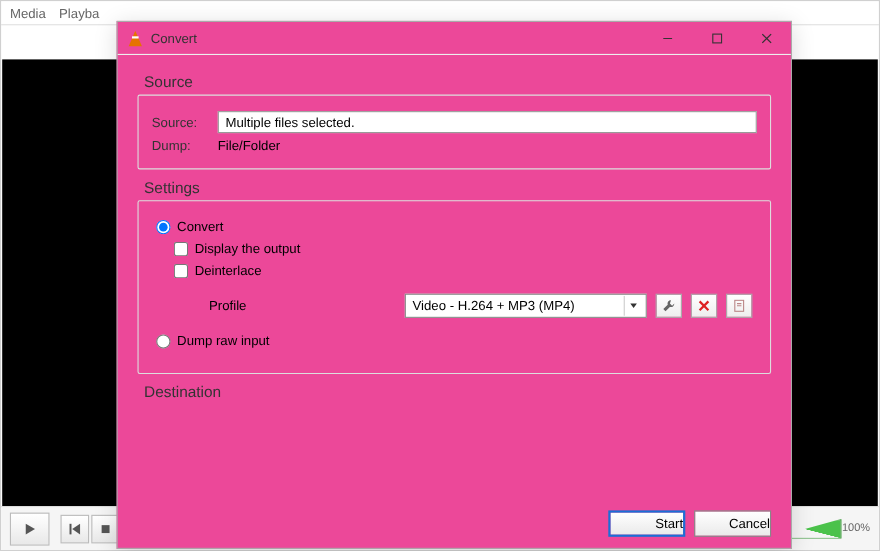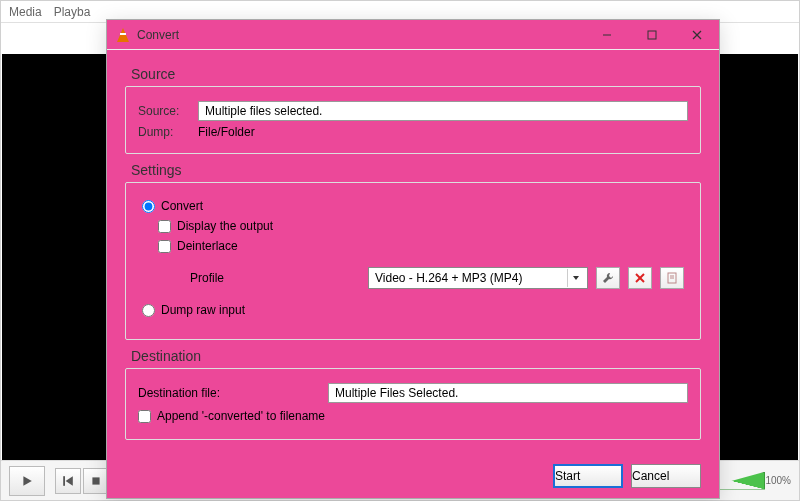--- a/index.html
+++ b/index.html
@@ -170,21 +170,21 @@
 .dlg-footer {
   position: absolute;
   bottom: 10px; right: 18px;
   display: flex; gap: 8px;
 }
 .btn {
   min-width: 70px;
   height: 24px;
   border: 1px solid #888;
   background: linear-gradient(#fff,#eaeaea);
-  display: flex; align-items: center; justify-content: flex-start;
+  display: flex; align-items: center; justify-content: flex-end;
   cursor: pointer;
   font-family: inherit;
 }
 .btn.primary { border: 2px solid #1a6fd6; }
 .caret svg { width: 8px; height: 8px; }
 </style>
 </head>
 <body>
 
 <div class="main-window">
@@ -343,30 +343,20 @@
               </svg>
           </div>
         </div>
         <div class="radio-row" style="margin-top:14px">
           <input type="radio" style="">
           <span>Dump raw input</span>
         </div>
       </div>
 
       <div class="section-label">Destination</div>
-      <div class="section-box">
-        <div class="dest-row">
-          <span class="dest-label">Destination file:</span>
-          <input class="field" readonly="" value="Multiple Files Selected." style="">
-        </div>
-        <div class="check-row" style="margin-left:0">
-          <input type="checkbox" style="">
-          <span>Append '-converted' to filename</span>
-        </div>
-      </div>
     </div>
 
     <div class="dlg-footer">
       <div class="btn primary">
           <span>Start</span>
         </div>
       <div class="btn">
           <span>Cancel</span>
         </div>
     </div>

